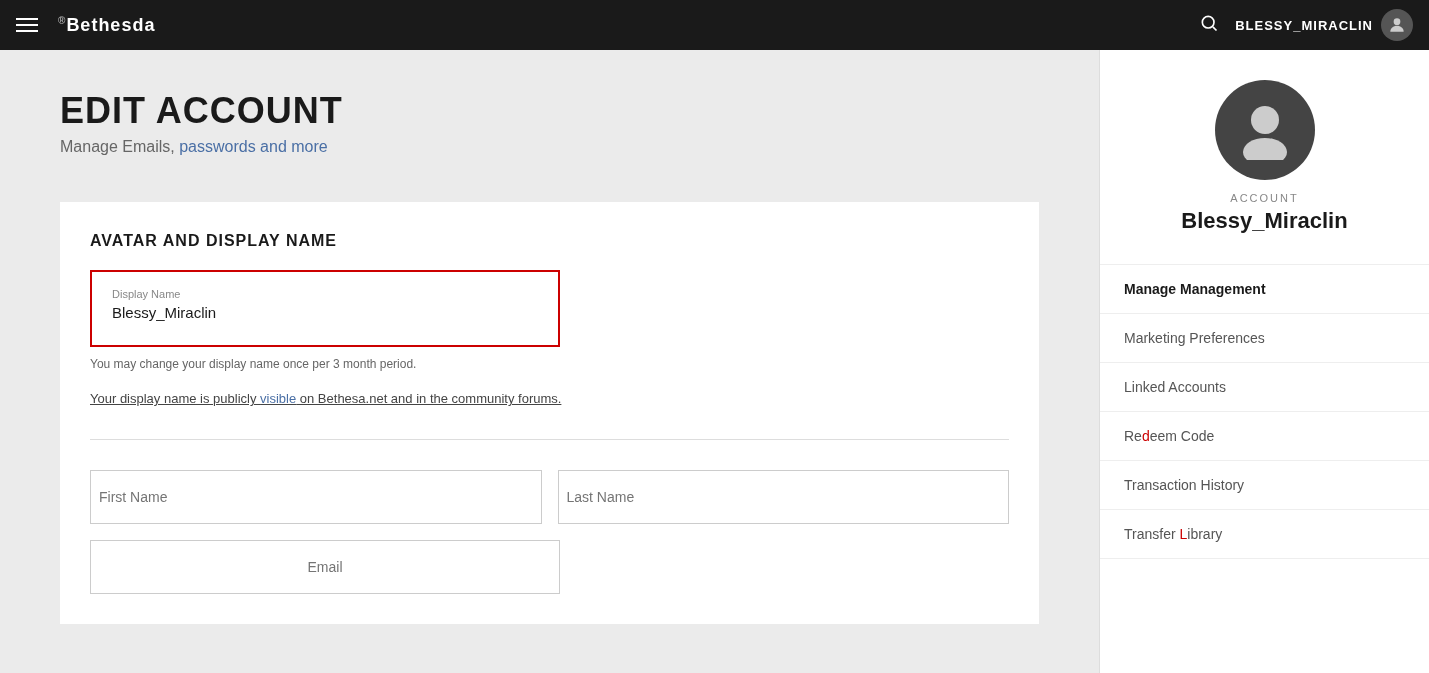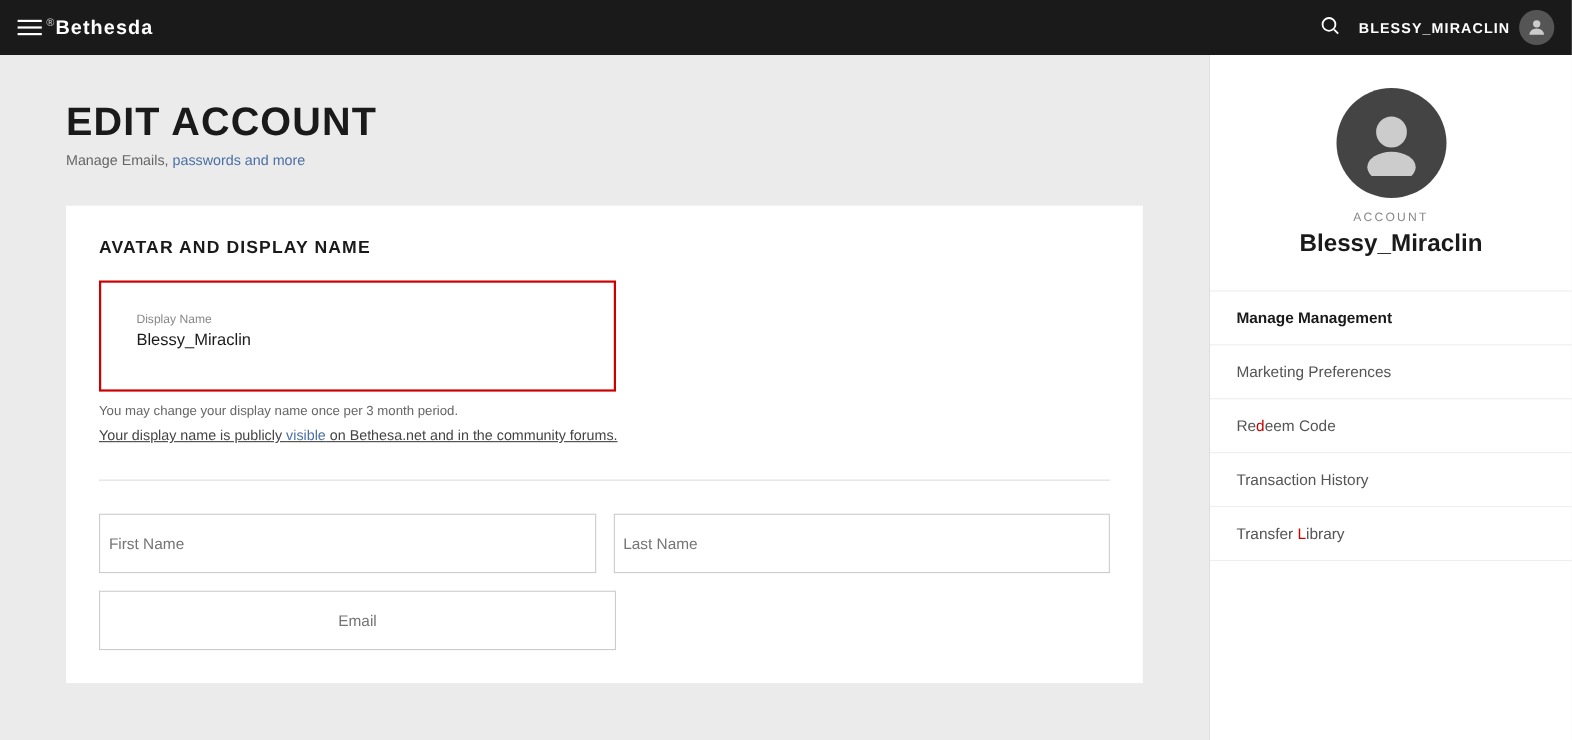--- a/index.html
+++ b/index.html
@@ -9,21 +9,21 @@
     .topnav {
       background: #1a1a1a;
       color: #fff;
       height: 50px;
       display: flex;
       align-items: center;
       padding: 0 16px;
       justify-content: space-between;
       flex-shrink: 0;
     }
-    .topnav-left { display: flex; align-items: center; gap: 4px; }
+    .topnav-left { display: flex; align-items: center; gap: 20px; }
     .hamburger { display: flex; flex-direction: column; gap: 4px; cursor: pointer; }
     .hamburger span { display: block; width: 22px; height: 2px; background: #fff; }
     .brand { color: #fff; font-size: 18px; font-weight: bold; letter-spacing: 1px; }
     .brand sup { font-size: 10px; color: #aaa; vertical-align: super; }
     .topnav-right { display: flex; align-items: center; gap: 16px; }
     .search-icon-btn { background: none; border: none; cursor: pointer; color: #fff; font-size: 18px; }
     .user-info { display: flex; align-items: center; gap: 8px; }
     .username-text { color: #fff; font-size: 13px; letter-spacing: 1px; font-weight: bold; }
     .user-avatar-icon { width: 32px; height: 32px; border-radius: 50%; background: #555; display: flex; align-items: center; justify-content: center; }
 
@@ -44,23 +44,23 @@
     .page-title {
       font-size: 36px;
       font-weight: 900;
       text-transform: uppercase;
       color: #1a1a1a;
       letter-spacing: 1px;
       margin-bottom: 6px;
     }
 
     .page-subtitle {
-      font-size: 13px;
+      font-size: 16px;
       color: #666;
-      margin-bottom: 34px;
+      margin-bottom: 46px;
     }
     .page-subtitle a { color: #4a6fa5; text-decoration: none; }
 
     .section-card {
       background: #ffffff;
       padding: 30px;
       margin-bottom: 0;
     }
 
     .section-title {
@@ -90,31 +90,31 @@
       border: 1px solid #ccc;
       font-size: 15px;
       color: #1a1a1a;
       outline: none;
       background: #fff;
     }
 
     .display-name-wrapper {
       max-width: 470px;
       border: 2px solid #cc0000;
-      padding: 20px;
+      padding: 8px;
       margin-bottom: 10px;
     }
     .display-name-wrapper .input-group input {
       border: none;
     }
 
     .hint-text {
       font-size: 12px;
       color: #666;
-      margin-bottom: 6px;
+      margin-bottom: 18px;
     }
     .visibility-text {
       font-size: 13px;
       color: #444;
       line-height: 1.5;
       text-decoration: underline;
     }
     .visibility-text a { color: #4a6fa5; text-decoration: none; }
 
     .divider {
@@ -290,19 +290,20 @@
     </div>
 
     <p class="account-label">ACCOUNT</p>
     <p class="account-username">Blessy_Miraclin</p>
 
     <hr class="sidebar-divider">
 
     <nav class="sidebar-nav">
       <a class="sidebar-nav-item active">Manage Management</a>
       <a class="sidebar-nav-item">Marketing Preferences</a>
+      <a class="sidebar-nav-item">Linked Accounts</a>
       <a class="sidebar-nav-item">Re<span class="highlight">d</span>eem Code</a>
       <a class="sidebar-nav-item">Transaction History</a>
       <a class="sidebar-nav-item">Transfer <span class="highlight">L</span>ibrary</a>
     </nav>
   </aside>
 
 </div>
 
 </body></html>

